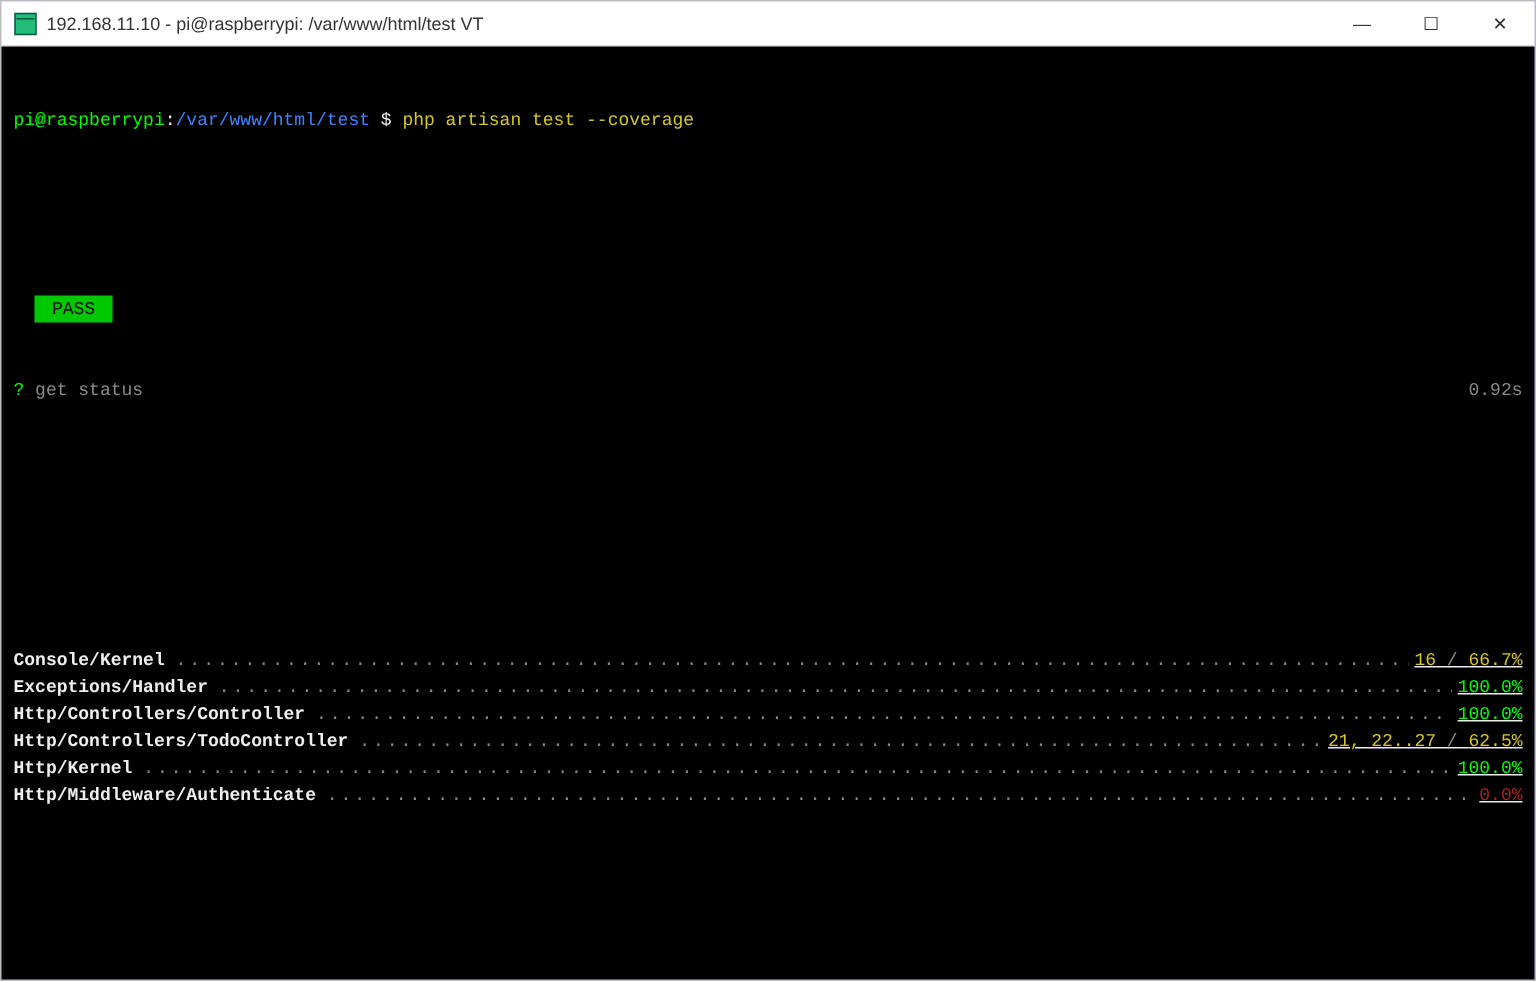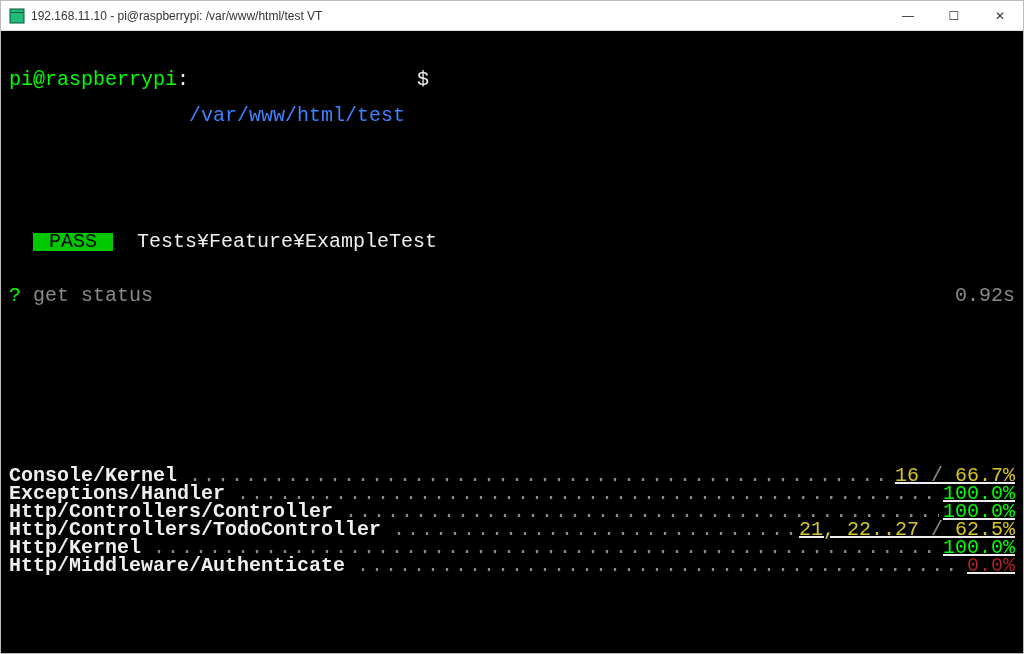--- a/index.html
+++ b/index.html
@@ -5,26 +5,26 @@
   * { margin: 0; padding: 0; box-sizing: border-box; }
   html, body { width: 1024px; height: 654px; overflow: hidden; font-family: "Yu Gothic UI", "Meiryo", sans-serif; background: #f0f0f0; }
   .window { width: 1024px; height: 654px; display: flex; flex-direction: column; border: 1px solid #bbb; background: #c4b5fd; }
   .titlebar { height: 30px; display: flex; align-items: center; justify-content: space-between; background: #fff; border-bottom: 1px solid #ddd; padding-left: 8px; }
   .titlebar-left { display: flex; align-items: center; gap: 6px; font-size: 12px; color: #333; }
   .titlebar-icon { width: 16px; height: 16px; }
   .titlebar-controls { display: flex; }
   .titlebar-btn { width: 46px; height: 30px; display: flex; align-items: center; justify-content: center; font-size: 12px; color: #333; cursor: pointer; }
   .menubar { height: 22px; display: flex; align-items: center; padding: 0 6px; font-size: 12px; color: #222; background: #fff; border-bottom: 1px solid #ddd; }
   .menu-item { padding: 2px 8px; cursor: pointer; }
-  .terminal { flex: 1; background: #000; color: #eee; font-family: "Consolas", "Menlo", "Courier New", monospace; font-size: 20px; line-height: 18px; padding: 4px 8px 8px 8px; overflow: hidden; white-space: pre; letter-spacing: 0; }
+  .terminal { flex: 1; background: #000; color: #eee; font-family: "Consolas", "Menlo", "Courier New", monospace; font-size: 12px; line-height: 18px; padding: 4px 8px 8px 8px; overflow: hidden; white-space: pre; letter-spacing: 0; }
   .line { display: flex; }
   .grow { flex: 1; }
   .green { color: #00ff00; }
   .yellow { color: #d6c726; }
-  .blue { color: #3f82ff; margin-top: 36px; }
+  .blue { color: #3f82ff; }
   .white { color: #eee; }
   .dim { color: #8a8a8a; }
   .brightgreen { color: #00ff00; }
   .darkred { color: #aa2222; }
   .passbadge { background: #00c800; color: #000; padding: 0 4px; }
   .cov-line { display: flex; }
   .cov-name { color: #eee; font-weight: bold; }
   .cov-dots { flex: 1; color: #8a8a8a; overflow: hidden; letter-spacing: 2px; }
   .cov-right { padding-left: 4px; white-space: nowrap; text-decoration: underline; }
   .cov-sep { color: #8a8a8a; }
@@ -44,26 +44,26 @@
     <div class="titlebar-controls">
       <div class="titlebar-btn">—</div>
       <div class="titlebar-btn">☐</div>
       <div class="titlebar-btn close">✕</div>
     </div>
   </div>
 
 
   <div class="terminal">
     <div class="line">
-      <span class="green">pi@raspberrypi</span><span class="white">:</span><span class="blue">/var/www/html/test</span><span class="white"> $ </span>
+      <span class="green">pi@raspberrypi</span><span class="white">:</span><span class="blue">/var/www/html/test</span><span class="white"> $ </span><span class="yellow">php artisan test --coverage </span>
     </div>
     <div class="line">&nbsp;</div>
 
     <div class="line">
-      <span>  </span><span class="passbadge"> PASS </span><span>  </span><span class="white">Tests¥Feature¥ExampleTest</span>
+      <span>  </span><span class="passbadge"> PASS </span><span>  </span>
     </div>
     <div class="line">
       <span class="brightgreen">?</span><span class="dim"> get status</span><span class="grow"></span><span class="dim">0.92s</span>
     </div>
     <div class="line">&nbsp;</div>
     <div class="line">&nbsp;</div>
 
     <div id="coverage-container"><div class="cov-line"><span class="cov-name">Console/Kernel </span><span class="cov-dots">............................................................................................................................................................................................................................................................................................................</span><span class="cov-right"><span class="yellow">16</span><span class="cov-sep"> / </span><span class="yellow">66.7%</span></span></div><div class="cov-line"><span class="cov-name">Exceptions/Handler </span><span class="cov-dots">............................................................................................................................................................................................................................................................................................................</span><span class="cov-right"><span class="brightgreen">100.0%</span></span></div><div class="cov-line"><span class="cov-name">Http/Controllers/Controller </span><span class="cov-dots">............................................................................................................................................................................................................................................................................................................</span><span class="cov-right"><span class="brightgreen">100.0%</span></span></div><div class="cov-line"><span class="cov-name">Http/Controllers/TodoController </span><span class="cov-dots">............................................................................................................................................................................................................................................................................................................</span><span class="cov-right"><span class="yellow">21, 22..27</span><span class="cov-sep"> / </span><span class="yellow">62.5%</span></span></div><div class="cov-line"><span class="cov-name">Http/Kernel </span><span class="cov-dots">............................................................................................................................................................................................................................................................................................................</span><span class="cov-right"><span class="brightgreen">100.0%</span></span></div><div class="cov-line"><span class="cov-name">Http/Middleware/Authenticate </span><span class="cov-dots">............................................................................................................................................................................................................................................................................................................</span><span class="cov-right"><span class="darkred">0.0%</span></span></div></div>
 
     

